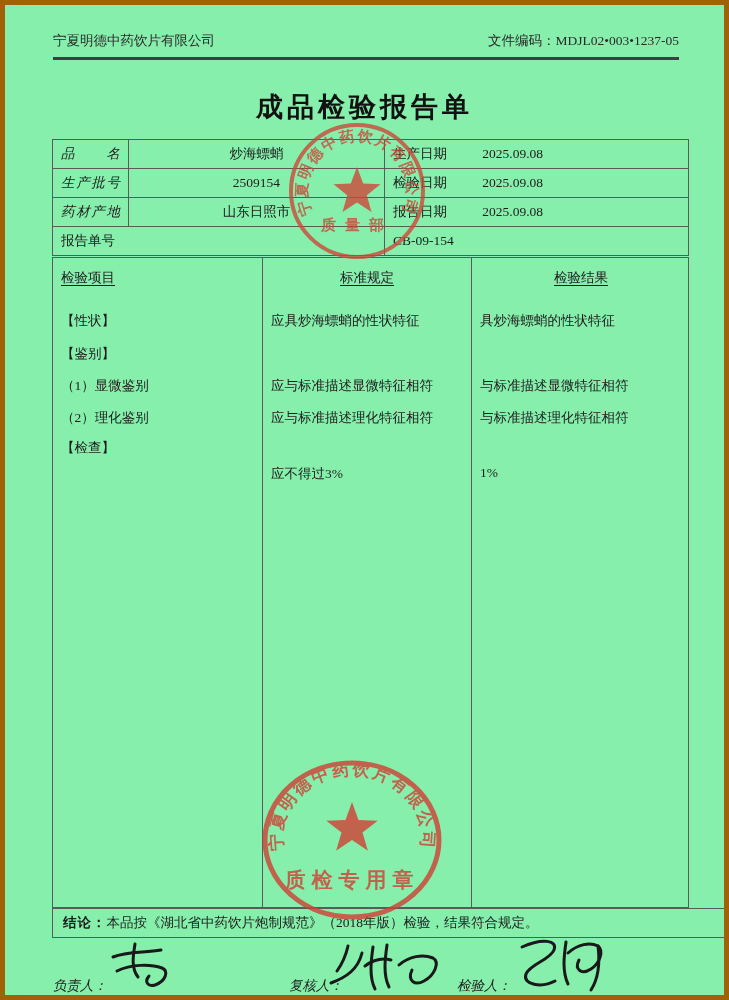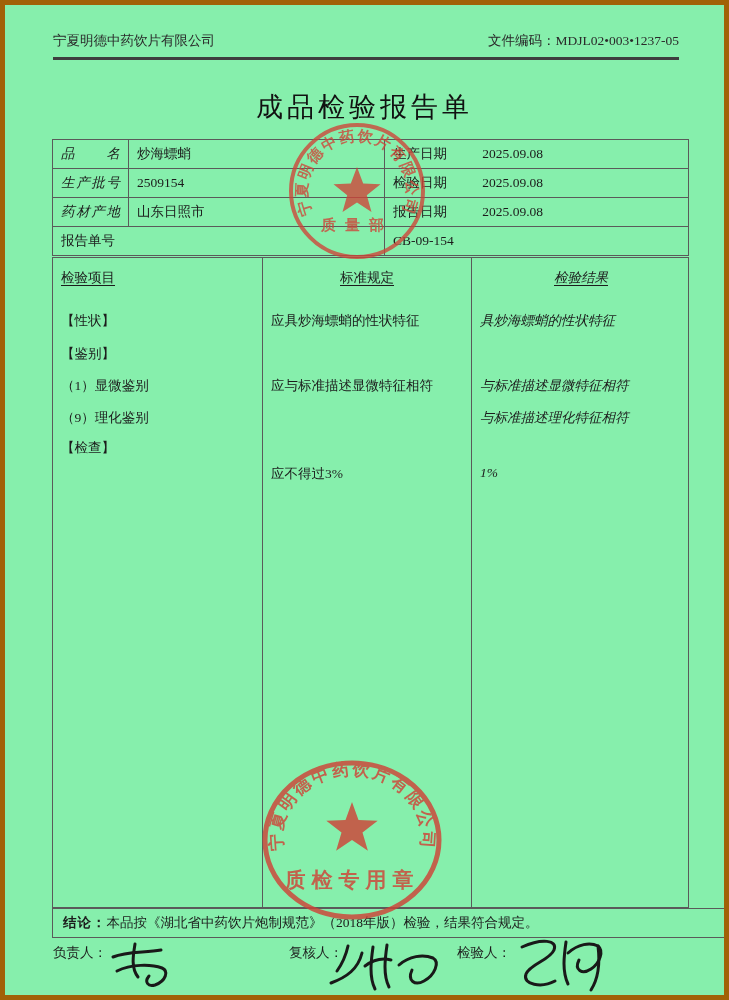--- a/index.html
+++ b/index.html
@@ -11,56 +11,56 @@
   }
   
   .doc-header {
     position: absolute; left: 48px; right: 45px; top: 27px;
     display: flex; justify-content: space-between; align-items: flex-end;
     font-size: 13.5px; padding-bottom: 7px; border-bottom: 3px solid #3e3e3e;
     color: #2a2a2a;
   }
   .doc-title {
     position: absolute; left: 0; width: 100%; top: 84px; text-align: center;
-    font-size: 27px; font-weight: normal; letter-spacing: 4px; color: #111;
+    font-size: 27px; font-weight: bold; letter-spacing: 4px; color: #111;
   }
   
   table.info {
     position: absolute; left: 47px; top: 134px; width: 637px;
     border-collapse: collapse; table-layout: fixed; font-size: 13.5px;
   }
   table.info td { border: 1px solid #5a5a5a; height: 29px; padding: 0 8px; vertical-align: middle; }
   td.lbl { width: 71px; text-align: justify; text-align-last: justify; font-style: italic; }
-  td.val { width: 239px; }
+  td.val { width: 239px; text-align: center; }
   td.rcell { width: 284px; }
   .rlabel { display: inline-block; width: 86px; }
   
   .insp {
     position: absolute; left: 47px; top: 252px; width: 637px; height: 651px;
     border: 1px solid #5a5a5a; font-size: 13.5px;
   }
   .col { position: absolute; top: 0; bottom: 0; }
   .col1 { left: 0; width: 209px; }
   .col2 { left: 209px; width: 209px; border-left: 1px solid #5a5a5a; }
-  .col3 { left: 418px; width: 219px; border-left: 1px solid #5a5a5a; font-style: italic; }
+  .col3 { left: 418px; width: 219px; border-left: 1px solid #5a5a5a; }
   .insp .hdr { position: absolute; top: 11px; left: 0; right: 0; text-decoration: underline; text-underline-offset: 3px; }
   .col1 .hdr { left: 8px; right: auto; }
   .col2 .hdr, .col3 .hdr { text-align: center; }
   .line { position: absolute; left: 8px; right: 4px; white-space: nowrap; }
   .l1 { top: 54px; } .l2 { top: 87px; } .l3 { top: 119px; }
   .l4 { top: 151px; } .l5 { top: 181px; } .l6 { top: 207px; }
   
   .conclusion {
     position: absolute; left: 47px; top: 903px; width: 717px; height: 30px;
     border: 1px solid #5a5a5a; line-height: 28px; padding-left: 10px;
     font-size: 13.5px; white-space: nowrap;
   }
   .conclusion b { letter-spacing: 1px; }
   
-  .sig-label { position: absolute; top: 939px; font-size: 13.5px; }
+  .sig-label { position: absolute; top: 972px; font-size: 13.5px; font-style: italic; }
   .sig-label.s1 { left: 48px; }
   .sig-label.s2 { left: 284px; text-align: center; }
   .sig-label.s3 { left: 452px; }
   .sig-svg { position: absolute; }
   .sig-svg path { fill: none; stroke: #191919; stroke-width: 3; stroke-linecap: round; stroke-linejoin: round; }
   
   .stamp { position: absolute; pointer-events: none; }
   .stamp-top { left: 278px; top: 112px; opacity: 0.78; }
   .stamp-bottom { left: 252px; top: 752px; opacity: 0.82; }
 </style>
@@ -108,27 +108,28 @@
     </tr>
   </tbody>
     </table>
 
   <div class="insp">
     <div class="col col1">
       <div class="hdr">检验项目</div>
       <div class="line l1">【性状】</div>
       <div class="line l2">【鉴别】</div>
       <div class="line l3">（1）显微鉴别</div>
-      <div class="line l4">（9）理化鉴别</div>
+      <div class="line l4">（2）理化鉴别</div>
       <div class="line l5">【检查】</div>
     </div>
     <div class="col col2">
       <div class="hdr">标准规定</div>
       <div class="line l1">应具炒海螵蛸的性状特征</div>
       <div class="line l3">应与标准描述显微特征相符</div>
+      <div class="line l4">应与标准描述理化特征相符</div>
       <div class="line l6">应不得过3%</div>
     </div>
     <div class="col col3">
       <div class="hdr">检验结果</div>
       <div class="line l1">具炒海螵蛸的性状特征</div>
       <div class="line l3">与标准描述显微特征相符</div>
       <div class="line l4">与标准描述理化特征相符</div>
       <div class="line l6">1%</div>
     </div>
   </div>

